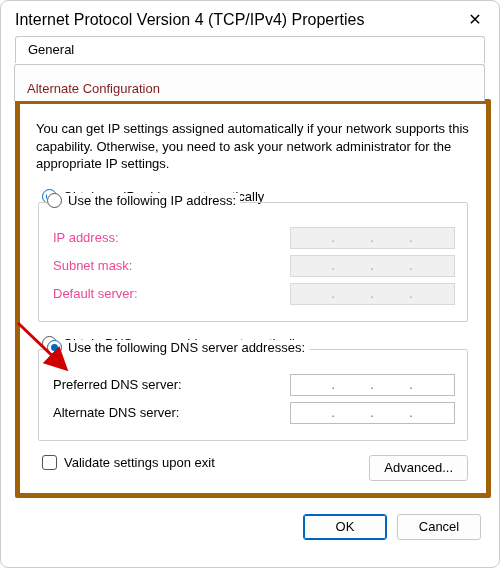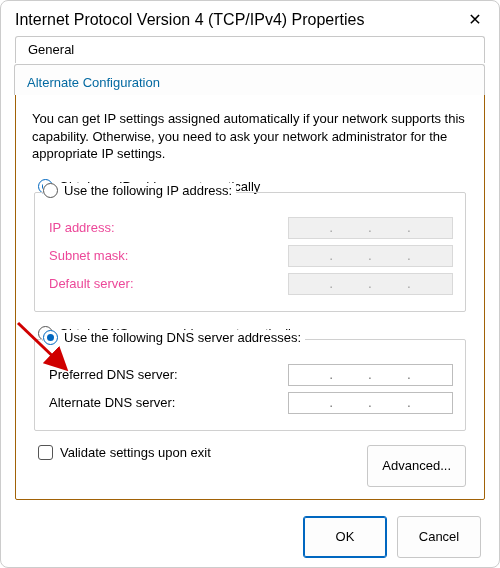--- a/index.html
+++ b/index.html
@@ -48,30 +48,30 @@
     position: relative;
     top: 1px;
     border-top-left-radius: 3px;
     border-top-right-radius: 3px;
     z-index: 2;
   }
   .tab.inactive {
     background: #fdfdfd;
     margin-left: -1px;
     top: 2px;
-    padding-top: 10px;
+    padding-top: 16px;
     padding-bottom: 5px;
-    color: #0369a1;
+    color: #7f1d1d;
     z-index: 1;
   }
 
   
   .panel {
-    margin: 0 14px 10px 14px;
-    border: 1px solid #a16207;
+    margin: 0 8px 10px 14px;
+    border: 5px solid #a16207;
     padding: 14px 16px 12px 16px;
     background: #fff;
     border-radius: 0 2px 2px 2px;
   }
   .intro { margin: 2px 0 16px 0; line-height: 1.35; }
 
   
   .radio-row {
     display: flex;
     align-items: center;
@@ -152,21 +152,21 @@
   .check-wrap { display: flex; align-items: center; gap: 7px; }
   .checkbox {
     width: 15px; height: 15px;
     border: 1.5px solid #555;
     border-radius: 3px;
     background: #fff;
   }
 
   .btn {
     min-width: 84px;
-    height: 42px;
+    height: 26px;
     border: 1px solid #c8c8c8;
     background: #fdfdfd;
     border-radius: 3px;
     display: inline-flex;
     align-items: center;
     justify-content: center;
     padding: 0 14px;
     font-size: 13px;
   }
   .btn.primary { border-color: #0067c0; box-shadow: inset 0 0 0 1px #0067c0; }

